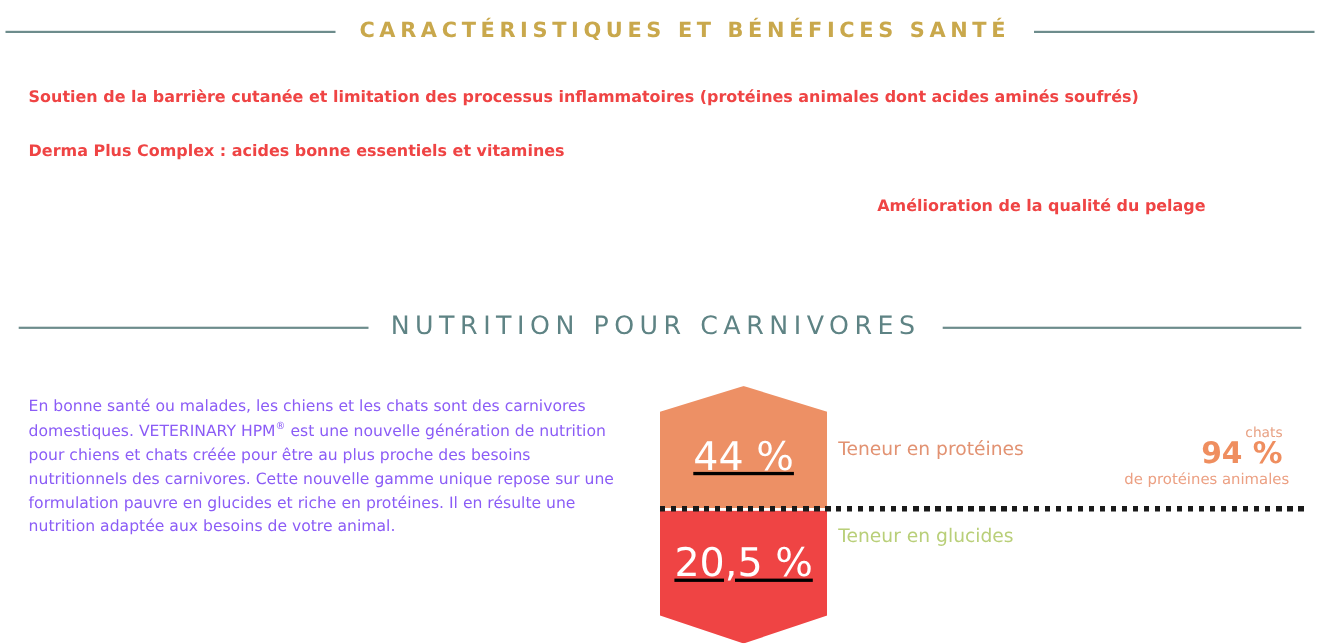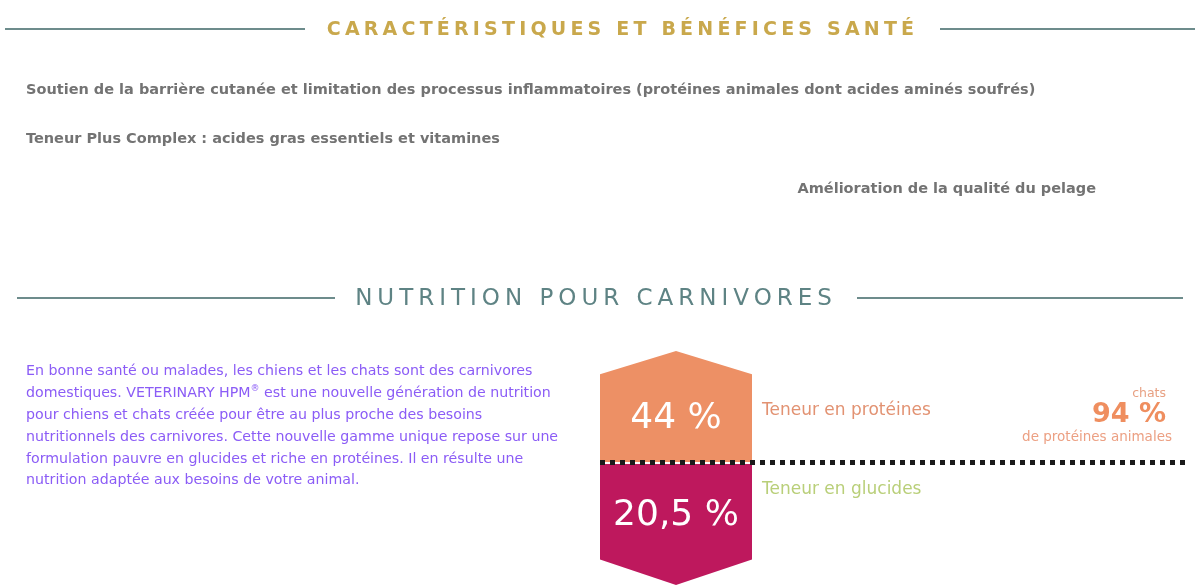--- a/index.html
+++ b/index.html
@@ -62,21 +62,21 @@
   #head2 .rule-right { width: 326px; }
 
   
   .benefits {
     position: absolute;
     left: 26px;
     top: 79px;
     width: 1070px;
   }
   .benefit {
-    color: #737373;
+    color: #ef4444;
     font-family: "DejaVu Sans", sans-serif;
     font-size: 14.5px;
     font-weight: bold;
     line-height: 1.45;
   }
   .benefit.b1 { margin: 0 0 0 0; }
   .benefit.b2 { margin: 28px 0 0 0; }
   .benefit.b3 { margin: 29px 0 0 0; text-align: right; }
 
   
@@ -105,31 +105,32 @@
     height: 234px;
   }
   .hex-half {
     position: absolute;
     left: 0;
     width: 152px;
     box-sizing: border-box;
     display: flex;
     align-items: center;
     justify-content: center;
+    text-decoration: underline;
   }
   .hex-top {
     top: 0;
     height: 111px;
     background: #ed9065;
     clip-path: polygon(0% 21%, 50% 0%, 100% 21%, 100% 100%, 0% 100%);
   }
   .hex-bottom {
     top: 113px;
     height: 121px;
-    background: #be185d;
+    background: #ef4444;
     clip-path: polygon(0% 0%, 100% 0%, 100% 79%, 50% 100%, 0% 79%);
   }
   .hex-value {
     color: #ffffff;
     font-family: "DejaVu Sans", sans-serif;
     font-weight: normal;
     font-size: 37px;
     letter-spacing: 0px;
     white-space: nowrap;
   }
@@ -210,21 +211,21 @@
 <body>
 
 <div class="section-head" id="head1">
   <span class="rule rule-left"></span>
   <span class="head-gold">CARACTÉRISTIQUES ET BÉNÉFICES SANTÉ</span>
   <span class="rule rule-right"></span>
 </div>
 
 <div class="benefits">
   <p class="benefit b1">Soutien de la barrière cutanée et limitation des processus inflammatoires (protéines animales dont acides aminés soufrés)</p>
-  <p class="benefit b2">Teneur Plus Complex : acides gras essentiels et vitamines</p>
+  <p class="benefit b2">Derma Plus Complex : acides bonne essentiels et vitamines</p>
   <p class="benefit b3">Amélioration de la qualité du pelage</p>
 </div>
 
 <div class="section-head" id="head2">
   <span class="rule rule-left"></span>
   <span class="head-teal">NUTRITION POUR CARNIVORES</span>
   <span class="rule rule-right"></span>
 </div>
 
 <p class="body-copy"><span>En bonne santé ou malades, les chiens et les chats sont des carnivores domestiques. VETERINARY HPM</span><sup>®</sup><span> est une nouvelle génération de nutrition pour chiens et chats créée pour être au plus proche des besoins nutritionnels des carnivores. Cette nouvelle gamme unique repose sur une formulation pauvre en glucides et riche en protéines. Il en résulte une nutrition adaptée aux besoins de votre animal.</span></p>

